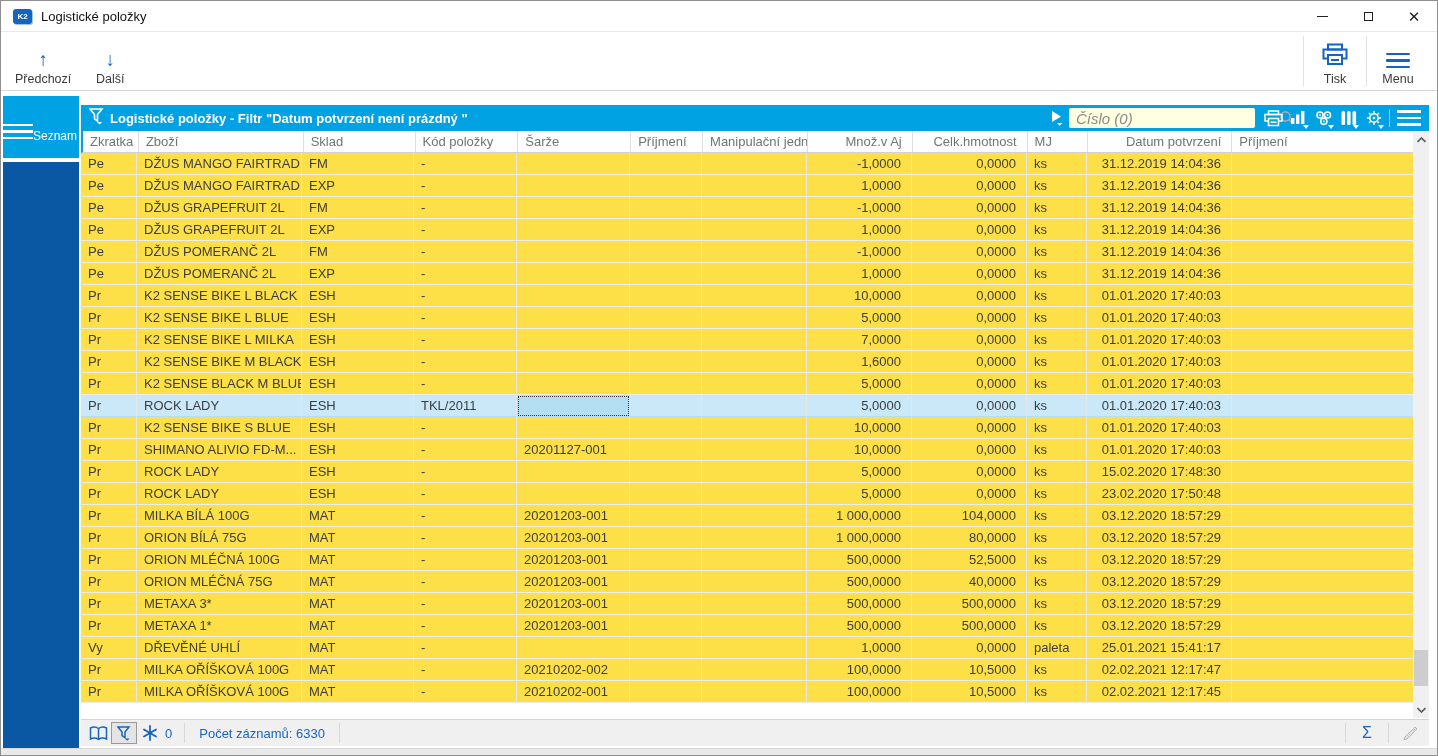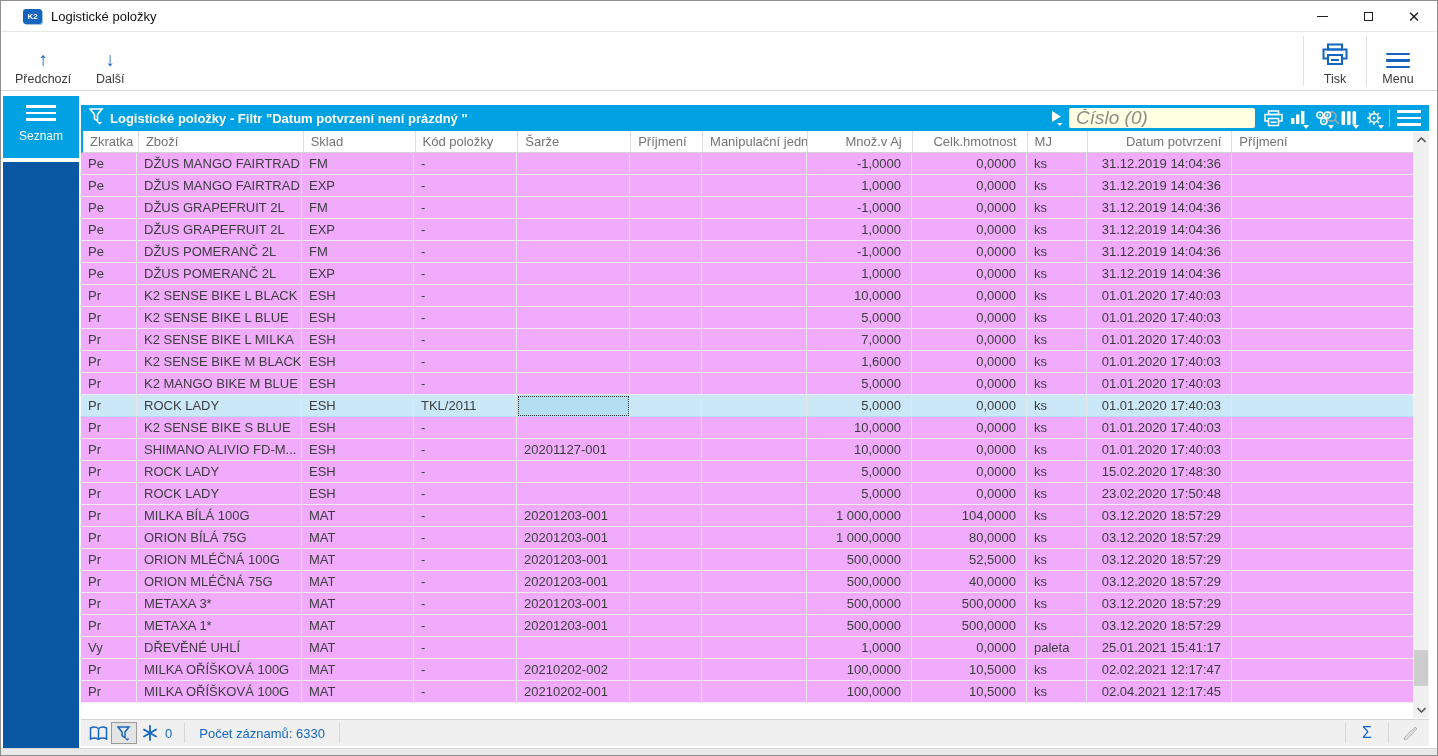--- a/index.html
+++ b/index.html
@@ -5,70 +5,70 @@
   * { margin:0; padding:0; box-sizing:border-box; }
   html,body { background:#cfcfcf; }
   body { font-family:"Liberation Sans", sans-serif; }
   .window{
     position:relative; width:1438px; height:756px; background:#fff;
     border:1px solid #8f8f8f; overflow:hidden;
   }
   
   .titlebar{position:absolute;left:0;top:0;right:0;height:31px;background:#fff;
     border-bottom:1px solid #e8e8e8;display:flex;align-items:center;}
-  .appicon{width:19px;height:15px;margin-left:22px;background:#1565c0;border-radius:3px;
+  .appicon{width:19px;height:15px;margin-left:12px;background:#1565c0;border-radius:3px;
     color:#fff;font-size:8px;font-weight:bold;display:flex;align-items:center;justify-content:center;
     box-shadow:1px 1px 0 #9cc3ea;}
   .apptitle{margin-left:9px;font-size:13px;color:#111;}
   .wincontrols{margin-left:auto;display:flex;height:100%;}
   .winbtn{width:46px;height:100%;display:flex;align-items:center;justify-content:center;color:#222;cursor:default;}
   .glyph-min{width:11px;border-top:1px solid #222;display:block;}
   .glyph-max{width:9px;height:9px;border:1px solid #222;display:block;}
   .glyph-close{font-size:15px;line-height:1;color:#222;}
   
   .toolbar{position:absolute;left:0;top:31px;right:0;height:59px;background:#fff;
     border-bottom:1px solid #d7d7d7;display:flex;align-items:stretch;}
   .tbtn{min-width:62px;padding:6px 8px 4px;display:flex;flex-direction:column;align-items:center;justify-content:flex-end;gap:2px;}
   .tbtn .tlabel{font-size:12.5px;color:#3a3a3a;}
   .tarrow{font-size:19px;color:#1565c0;line-height:20px;}
   .tsep{width:1px;background:#e2e2e2;margin:4px 0;}
   .tspacer{flex:1;}
   .hamb{display:flex;flex-direction:column;gap:4px;width:24px;margin:3px 0 2px;}
   .hamb i{display:block;height:2.5px;background:#1565c0;border-radius:1px;}
   
   .sidebar{position:absolute;left:2px;top:95px;width:76px;height:653px;display:flex;flex-direction:column;}
-  .side-tab{height:62px;background:#00a2e4;color:#fff;display:flex;flex-direction:column;align-items:center;padding-top:9px;}
+  .side-tab{height:62px;background:#00a2e4;color:#fff;display:flex;flex-direction:row;align-items:center;padding-top:9px;}
   .side-tab .hambw{display:flex;flex-direction:column;gap:4px;width:30px;}
   .side-tab .hambw i{display:block;height:2.5px;background:#fff;}
   .side-tab .slabel{font-size:12px;margin-top:8px;}
   .side-gap{height:4px;background:#fff;}
   .side-body{flex:1;background:#0a58a4;}
   
   .main{position:absolute;left:80px;top:91px;width:1348px;height:665px;background:#fff;}
   .bluebar{position:absolute;left:0;top:13px;width:1348px;height:26px;background:#00a2e4;
     display:flex;align-items:center;color:#fff;}
   .bb-title{font-size:13px;font-weight:bold;margin-left:6px;white-space:nowrap;}
   .bb-right{margin-left:auto;display:flex;align-items:center;height:100%;}
   .playbtn{position:relative;width:20px;height:100%;display:flex;align-items:center;justify-content:center;}
   .searchbox{position:relative;width:186px;height:20px;background:#ffffe1;border-radius:2px;margin:0 6px 0 2px;
     display:flex;align-items:center;}
   .searchbox input{flex:1;height:18px;border:0;outline:0;background:transparent;
-    font-family:"Liberation Sans",sans-serif;font-size:19px;font-style:italic;color:#444;padding:0 2px 0 7px;}
+    font-family:"Liberation Sans",sans-serif;font-size:15px;font-style:italic;color:#444;padding:0 2px 0 7px;}
   .searchbox input::placeholder{color:#8c8c8c;font-style:italic;opacity:1;}
   .bb-ico{position:relative;width:25px;height:100%;display:flex;align-items:center;justify-content:center;}
   .bb-caret{position:absolute;right:2px;bottom:2px;width:0;height:0;border-left:3px solid transparent;border-right:3px solid transparent;border-top:4px solid #fff;}
   .bb-sep{width:1px;height:18px;background:#7fd0f2;margin:0 3px;}
   .bb-hamb{display:flex;flex-direction:column;gap:4px;width:24px;margin:0 8px 0 4px;}
   .bb-hamb i{display:block;height:2.5px;background:#fff;}
   
   .grid{position:absolute;left:0;top:39px;width:1332px;}
   .headrow{display:flex;height:22px;border-bottom:1px solid #d2d2d2;border-left:2px solid #00a2e4;background:#fff;}
   .hcell{font-size:13px;color:#737373;padding:3px 0 0 7px;border-right:1px solid #dedede;
     white-space:nowrap;overflow:hidden;}
-  .trow{display:flex;height:22px;background:#f0abfc;}
+  .trow{display:flex;height:22px;background:#fde047;}
   .trow.selected{background:#cbe8f8;}
   .tcell{font-size:13px;color:#3d3d3d;padding:3px 0 0 7px;border-right:1px solid #e6e6e6;
     border-bottom:1px solid #ededed;white-space:nowrap;overflow:hidden;}
   .trow.selected .tcell{border-bottom-color:#b9ddf0;}
   .tcell.focused{background:#b4dff3;outline:1px dotted #333;outline-offset:-2px;}
   .c0{width:56px}.c1{width:165px}.c2{width:112px}.c3{width:103px}.c4{width:113px}.c5{width:72px}
   .c6{width:105px}.c7{width:105px}.c8{width:115px}.c9{width:60px}.c10{width:145px}.c11{width:181px;border-right:0!important;}
   .c7,.c8,.c10{text-align:right;padding-right:10px;padding-left:0;}
   
   .vscroll{position:absolute;right:0;top:40px;width:16px;height:586px;background:#f0f0f0;}
@@ -396,21 +396,21 @@
             <div class="tcell c5"></div>
             <div class="tcell c6"></div>
             <div class="tcell c7">1,6000</div>
             <div class="tcell c8">0,0000</div>
             <div class="tcell c9">ks</div>
             <div class="tcell c10">01.01.2020 17:40:03</div>
             <div class="tcell c11"></div>
           </div>
           <div class="trow">
             <div class="tcell c0">Pr</div>
-            <div class="tcell c1">K2 MANGO BIKE M BLUE</div>
+            <div class="tcell c1">K2 SENSE BLACK M BLUE</div>
             <div class="tcell c2">ESH</div>
             <div class="tcell c3">-</div>
             <div class="tcell c4"></div>
             <div class="tcell c5"></div>
             <div class="tcell c6"></div>
             <div class="tcell c7">5,0000</div>
             <div class="tcell c8">0,0000</div>
             <div class="tcell c9">ks</div>
             <div class="tcell c10">01.01.2020 17:40:03</div>
             <div class="tcell c11"></div>
@@ -601,21 +601,21 @@
             <div class="tcell c0">Pr</div>
             <div class="tcell c1">MILKA OŘÍŠKOVÁ 100G</div>
             <div class="tcell c2">MAT</div>
             <div class="tcell c3">-</div>
             <div class="tcell c4">20210202-001</div>
             <div class="tcell c5"></div>
             <div class="tcell c6"></div>
             <div class="tcell c7">100,0000</div>
             <div class="tcell c8">10,5000</div>
             <div class="tcell c9">ks</div>
-            <div class="tcell c10">02.04.2021 12:17:45</div>
+            <div class="tcell c10">02.02.2021 12:17:45</div>
             <div class="tcell c11"></div>
           </div>
         </div>
     </div>
 
     <div class="vscroll">
       <div class="vs-arrow vs-up">
         <svg width="9" height="6" viewBox="0 0 9 6">
             <path d="M0.5 5 L4.5 1 L8.5 5" fill="none" stroke="#5a5a5a" stroke-width="1.6"></path>
           </svg>

